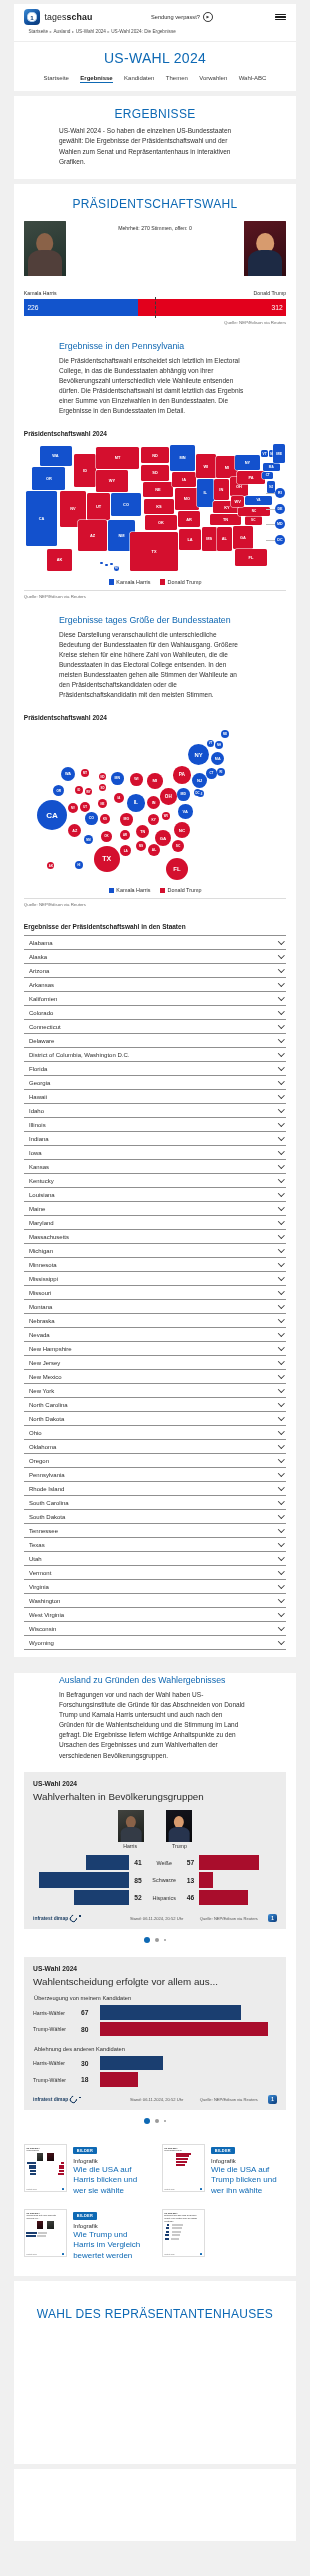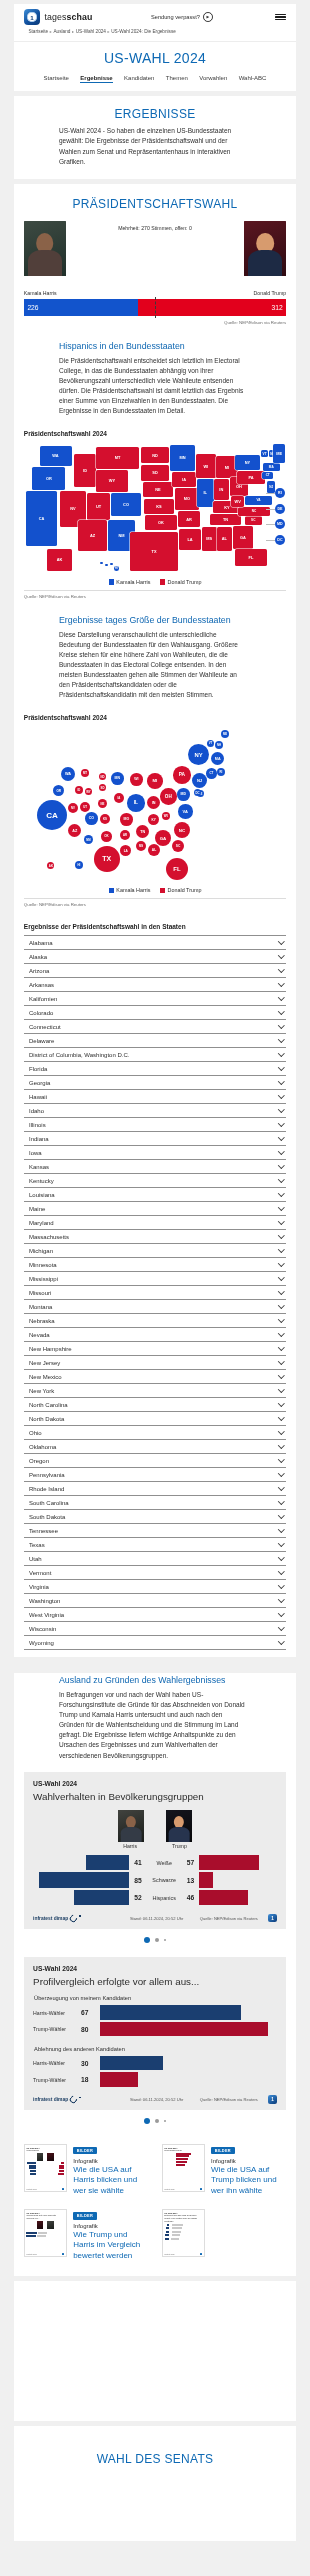--- a/index.html
+++ b/index.html
@@ -196,21 +196,21 @@
         <div class="dem" id="ec-dem" style="width: 42.0074%;">
             <span>226</span>
           </div>
         <div class="rep">
             <span>312</span>
           </div>
         <div class="ec-marker" id="ec-marker" style="left: 50.1859%;"></div>
       </div>
       <div class="quelle src-right">Quelle: NEP/Edison via Reuters</div>
 
-      <h3 class="sub-head">Hispanics in den Bundesstaaten</h3>
+      <h3 class="sub-head">Ergebnisse in den Pennsylvania</h3>
       <p class="copy">Die Präsidentschaftswahl entscheidet sich letztlich im Electoral College, in das die Bundesstaaten abhängig von ihrer Bevölkerungszahl unterschiedlich viele Wahlleute entsenden dürfen. Die Präsidentschaftswahl ist damit letztlich das Ergebnis einer Summe von Einzelwahlen in den Bundesstaaten. Die Ergebnisse in den Bundesstaaten im Detail.</p>
 
       <div class="chart-label">Präsidentschaftswahl 2024</div>
       <div class="geo-map" id="geo-map">
           <div class="tile harris" style="left: 15.5px; top: 2.1px; width: 32px; height: 19.6px; font-size: 3.9px;">WA</div>
           <div class="tile harris" style="left: 8.3px; top: 23px; width: 33px; height: 23px; font-size: 3.9px;">OR</div>
           <div class="tile harris" style="left: 2.1px; top: 47px; width: 31px; height: 55px; font-size: 3.9px;">CA</div>
           <div class="tile trump" style="left: 50px; top: 10.3px; width: 22px; height: 33px; font-size: 3.9px;">ID</div>
           <div class="tile trump" style="left: 36px; top: 47px; width: 26px; height: 36px; font-size: 3.9px;">NV</div>
           <div class="tile trump" style="left: 63px; top: 49px; width: 23px; height: 27px; font-size: 3.9px;">UT</div>
@@ -603,21 +603,21 @@
         </div>
       </div>
       <div class="dots">
         <i class="d1"></i>
           <i class="d2"></i>
           <i class="d3"></i>
       </div>
 
       <div class="info-card">
         <div class="info-kicker">US-Wahl 2024</div>
-        <div class="info-title">Profilvergleich erfolgte vor allem aus...</div>
+        <div class="info-title">Wahlentscheidung erfolgte vor allem aus...</div>
         <div id="decision-groups">
             <div class="grp-label">Überzeugung von meinem Kandidaten</div>
             <div class="dec-row">
               <span class="lbl">Harris-Wähler</span>
               <span class="num">67</span>
               <div class="bar harris" style="width:141px"></div>
             </div>
             <div class="dec-row">
               <span class="lbl">Trump-Wähler</span>
               <span class="num">80</span>
@@ -759,24 +759,24 @@
               <div class="tfoot">
                 <span>infratest dimap</span>
                 <span class="tard"></span>
               </div>
             </div>
           </div>
         </div>
     </div>
 
     <div class="card big-sec">
+      <h2 class="sec-title" style="padding-top:26px;">WAHL DES REPRÄSENTANTENHAUSES</h2>
       <div style="height:62px;"></div>
     </div>
 
     <div class="card">
-      <h2 class="sec-title" style="padding-top:26px;">WAHL DES SENATS</h2>
       <div style="height:72px;"></div>
     </div>
 
   </div>
 
 </div>
 
 
 </body></html>

